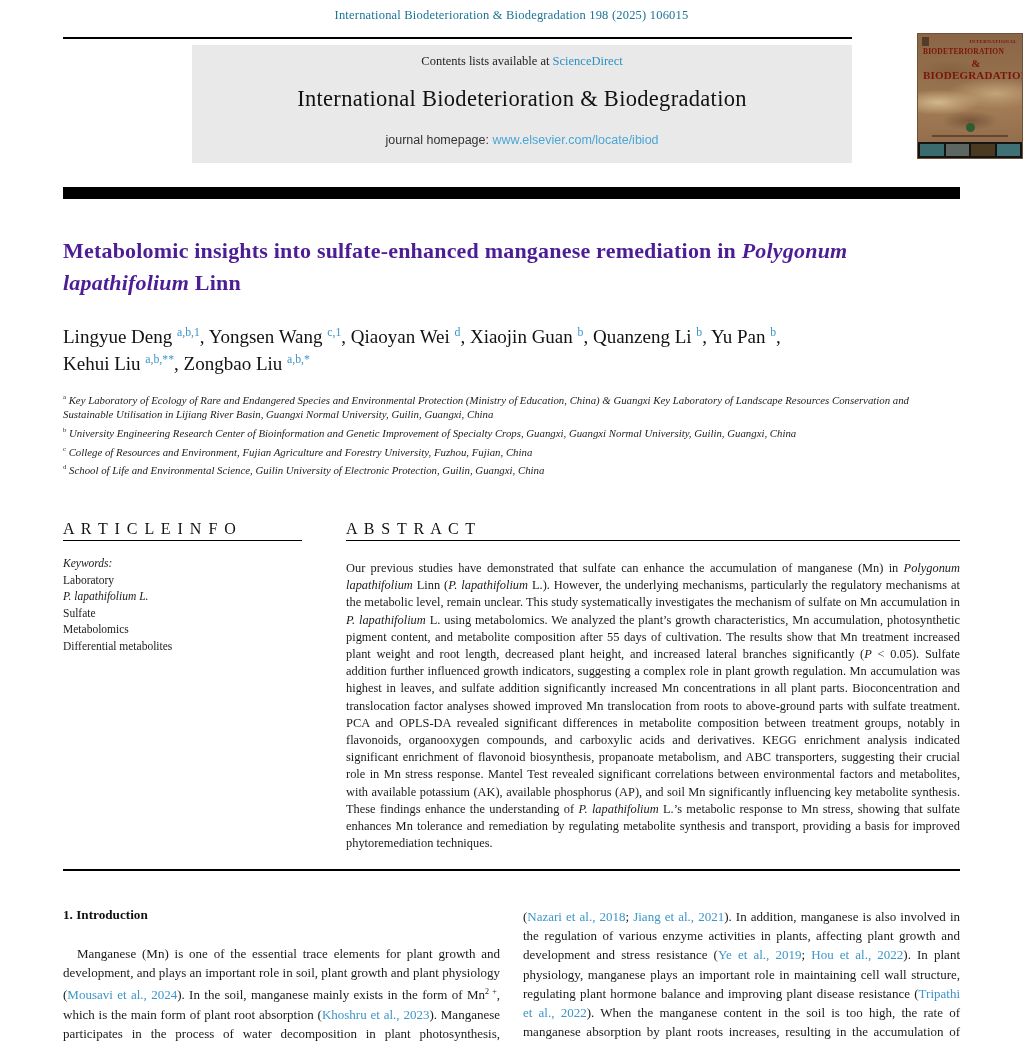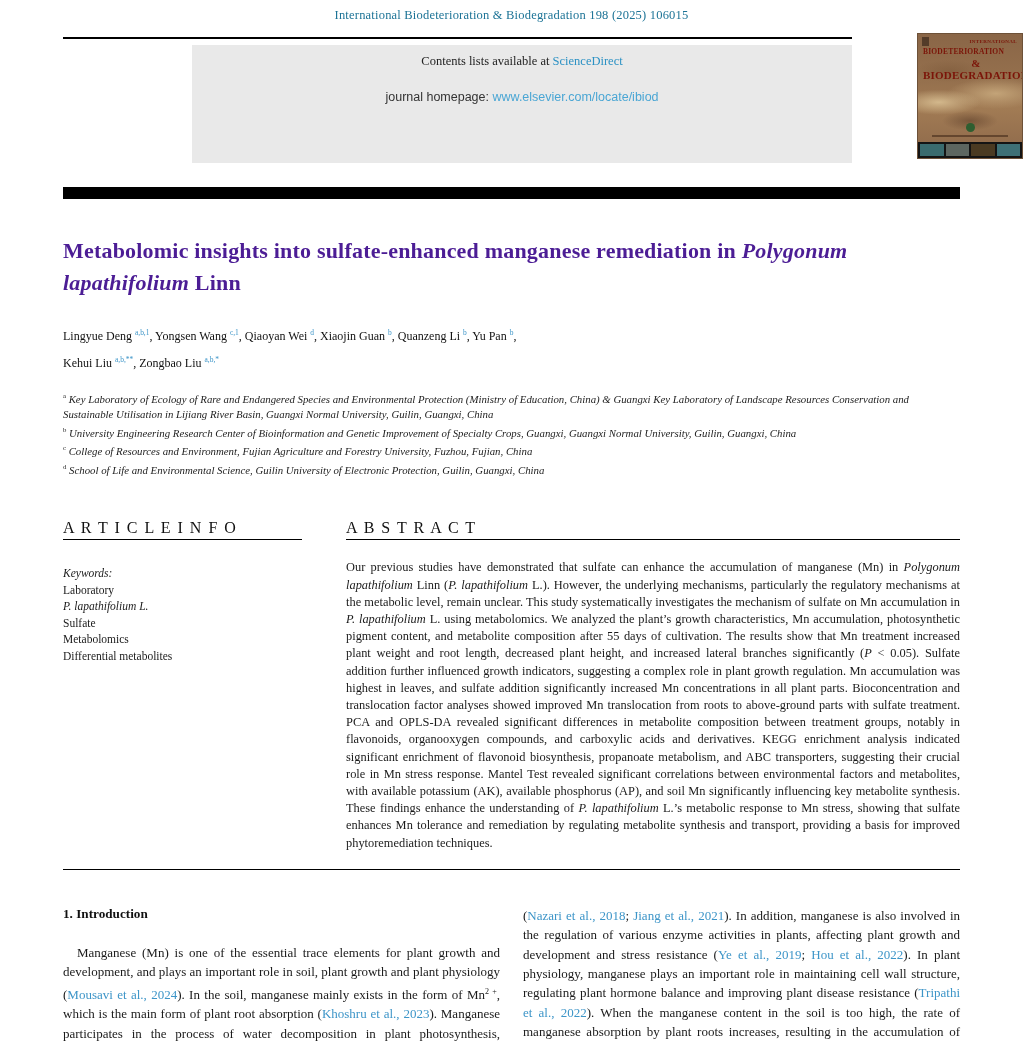--- a/index.html
+++ b/index.html
@@ -55,39 +55,39 @@
   .cover-strip { position:absolute; left:0; right:0; bottom:0; height:16px; background:#141414; display:flex; gap:2px; padding:2px; }
   .cover-strip div { flex:1; }
 
   .thick-bar { height:12px; background:#000; margin-top:12px; width:897px; }
 
   
   .article-title {
     margin-top:36px; font-size:22px; line-height:32px; color:#4c1d95; max-width:790px;
     letter-spacing:.2px;
   }
-  .authors { margin-top:22px; font-size:12px; line-height:23px; color:#111; max-width:860px; }
+  .authors { margin-top:22px; font-size:19px; line-height:23px; color:#111; max-width:860px; }
   sup { font-size:.62em; }
   .seg-sup { color:#3d95c8; }
   .seg-bsup { color:inherit; }
   .seg-cite { color:#3d95c8; }
   .seg-i { font-style:italic; }
   .affils { margin-top:13px; font-size:10.8px; line-height:15px; font-style:italic; color:#222; }
   .affils sup { font-style:normal; }
 
   
   .meta-cols { display:flex; margin-top:42px; }
   .meta-left { width:239px; }
   .meta-gap { width:44px; }
   .meta-right { width:614px; }
   .meta-heading {
     font-size:16px; letter-spacing:1.5px; color:#111; padding-bottom:2px;
     border-bottom:1.2px solid #000;
   }
-  .keywords { margin-top:25px; font-size:11.5px; line-height:16.5px; color:#1a1a1a; }
+  .keywords { margin-top:14px; font-size:11.5px; line-height:16.5px; color:#1a1a1a; }
   .kw-label { font-style:italic; }
   .abstract-text {
     margin-top:19px; font-size:12.4px; line-height:17.2px; text-align:justify; color:#1a1a1a;
   }
   .end-rule { margin-top:17px; height:1.2px; background:#000; width:897px; }
 
   
   .body-cols { display:flex; margin-top:36px; }
   .col-left { width:437px; }
   .col-gap { width:23px; }
@@ -106,20 +106,21 @@
 
   <div class="top-ref">International Biodeterioration &amp; Biodegradation 198 (2025) 106015</div>
 
   <div class="head-rule"></div>
 
   <div class="banner-row">
 
 
     <div class="banner-box">
       <div class="contents-line"><span>Contents lists available at </span><span class="sd">ScienceDirect</span></div>
+      <div class="banner-title">International Biodeterioration &amp; Biodegradation</div>
       <div class="homepage-line"><span>journal homepage: </span><span class="url">www.elsevier.com/locate/ibiod</span></div>
     </div>
 
     <div class="cover">
       <div class="cover-mini-logo"></div>
       <div class="cover-t1">INTERNATIONAL</div>
       <div class="cover-t2">BIODETERIORATION</div>
       <div class="cover-t3">&amp; BIODEGRADATION</div>
       <div class="cover-emblem"></div>
       <div class="cover-caption"></div>

